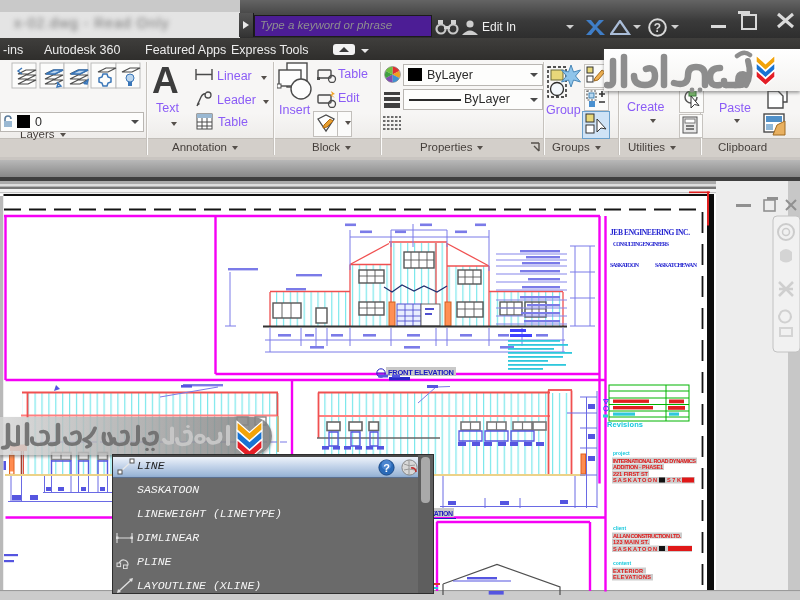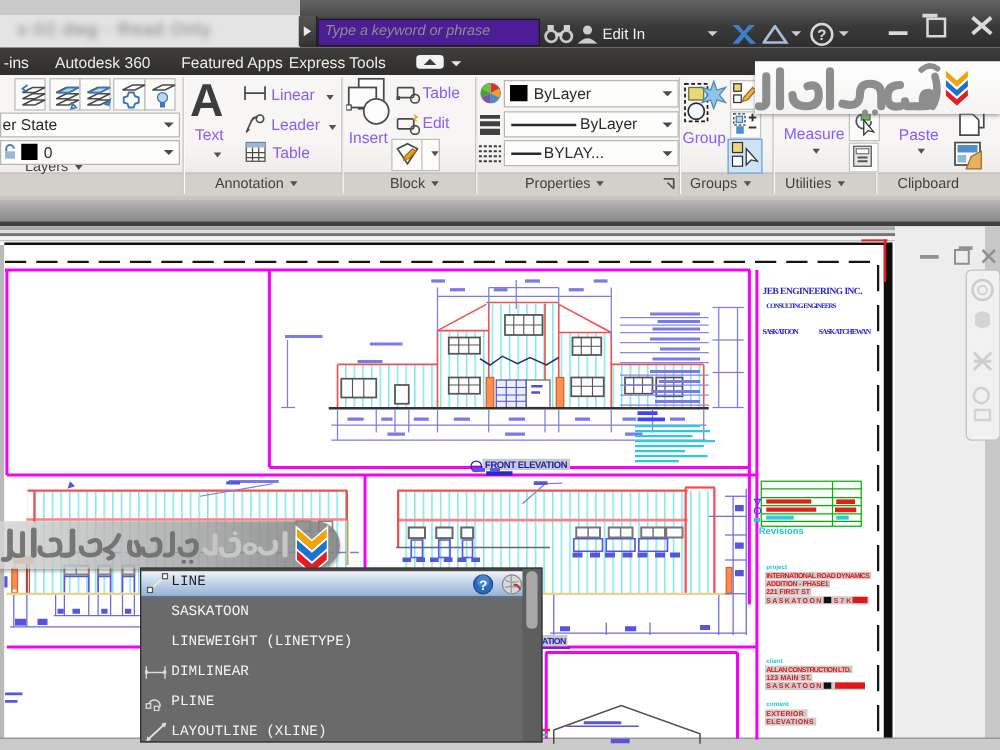--- a/index.html
+++ b/index.html
@@ -34,21 +34,21 @@
 .psep{position:absolute;top:62px;width:1px;height:93px;background:#c6c2bd;border-right:1px solid #fbfbfa;}
 .rtext{position:absolute;color:#8b5cf6;font-size:12.5px;white-space:nowrap;}
 .combo{position:absolute;background:#fdfdfc;border:1px solid #b9b6b2;}
 .combo .ca{position:absolute;right:4px;top:50%;margin-top:-2px;width:0;height:0;border-left:4px solid transparent;border-right:4px solid transparent;border-top:4.5px solid #4a4a4a;}
 
 #logoband{left:604px;top:49px;width:196px;height:42px;background:linear-gradient(#ffffff,#f4f3f1);box-shadow:0 2px 3px rgba(90,90,90,.55);}
 
 #popup{left:112px;top:454px;width:322px;height:140px;background:#6a6a6a;border:1px solid #2e2e2e;box-sizing:border-box;overflow:hidden;}
 #popup .sel{position:absolute;left:0;top:2px;width:100%;height:20px;background:linear-gradient(#eef3fa,#c4d4ea 45%,#9db8d8 90%,#8facd0);border-bottom:1px solid #5a7090;}
 #popup .seltop{position:absolute;left:0;top:0;width:100%;height:2px;background:#474747;}
-#popup .row{position:absolute;left:24px;color:#f5f5f5;font-family:"Liberation Mono",monospace;font-size:11.5px;letter-spacing:0px;white-space:nowrap;}
+#popup .row{position:absolute;left:24px;color:#f5f5f5;font-family:"Liberation Mono",monospace;font-size:11.5px;letter-spacing:0px;white-space:nowrap;font-style:italic;}
 #popup .r0{color:#1f1f1f;}
 #pscroll{position:absolute;right:3px;top:2px;width:9px;height:46px;background:#a9a9a9;border-radius:4px;}
 #pscrolltrack{position:absolute;right:0px;top:0;width:15px;height:100%;background:#5e5e5e;}
 
 #wmark{left:0px;top:417px;width:272px;height:38px;border-radius:0 19px 19px 0;background:linear-gradient(to right,rgba(212,212,212,.82),rgba(165,165,165,.85) 55%,rgba(125,125,125,.88));box-shadow:0 2px 3px rgba(70,70,70,.45);}
 </style>
 </head>
 <body>
 <div id="stage">
 
@@ -568,24 +568,20 @@
 <path d="M46,12 l8,-4 l9,0 l-8,4 z" fill="#bcd6ee"></path>
 <path d="M71,12 l8,-4 l9,0 l-8,4 z" fill="#bcd6ee"></path>
 <path d="M57,20 l4,4 M61,24 l-4,1 l1,-4 z"></path>
 <path d="M84,22 l4,-4 M88,18 l-1,4 l-3,-1 z"></path>
 <path d="M22,6 l-4,3 l4,3"></path>
 </g>
 <path d="M103,12 l4,0 l1,3 l3,1 l0,4 l-3,1 l-1,3 l-4,0 l-1,-3 l-3,-1 l0,-4 l3,-1 z" fill="none" stroke="#3a76b8" stroke-width="1.5"></path>
 <circle cx="130" cy="16" r="4" fill="#bcd6ee" stroke="#3a76b8"></circle>
 <rect x="128" y="20" width="4" height="4" fill="#3a76b8"></rect>
 </svg>
-<div class="combo" style="left:0px;top:90px;width:142px;height:18px">
-      <span style="position:absolute;left:1px;top:2px;font-size:12.5px;color:#2b2b2b">er State</span>
-      <div class="ca"></div>
-    </div>
 <div class="combo" style="left:0px;top:112px;width:142px;height:18px">
 <svg style="position:absolute;left:1px;top:2px" width="12" height="14" viewBox="0 0 12 14">
         <path d="M3,6 V4 a3,3 0 0 1 6,0" fill="none" stroke="#5a7a9a" stroke-width="1.6"></path>
         <rect x="2" y="6" width="8" height="6" fill="#9ab8d2"></rect>
       </svg>
 <div style="position:absolute;left:16px;top:2px;width:13px;height:13px;background:#000"></div>
 <span style="position:absolute;left:34px;top:2px;font-size:12.5px;color:#2b2b2b">0</span>
       <div class="ca"></div>
     </div>
 
@@ -661,25 +657,20 @@
 <div class="combo" style="left:403px;top:64px;width:138px;height:20px">
       <div style="position:absolute;left:4px;top:3px;width:14px;height:13px;background:#000"></div>
       <span style="position:absolute;left:23px;top:3px;font-size:12.5px;color:#2b2b2b">ByLayer</span>
       <div class="ca"></div>
     </div>
 <div class="combo" style="left:403px;top:89px;width:138px;height:19px">
       <div style="position:absolute;left:5px;top:9px;width:52px;height:1.6px;background:#2b2b2b"></div>
       <span style="position:absolute;left:60px;top:2px;font-size:12.5px;color:#2b2b2b">ByLayer</span>
       <div class="ca"></div>
     </div>
-<div class="combo" style="left:403px;top:112px;width:138px;height:19px">
-      <div style="position:absolute;left:5px;top:9px;width:24px;height:1.6px;background:#2b2b2b"></div>
-      <span style="position:absolute;left:31px;top:2px;font-size:12.5px;color:#2b2b2b">BYLAY...</span>
-      <div class="ca"></div>
-    </div>
 <svg class="abs" style="left:530px;top:142px" width="10" height="10" viewBox="0 0 10 10">
       <path d="M1,1 H9 M9,1 V9 M9,9 L4,4" stroke="#55504b" stroke-width="1.4" fill="none"></path>
     </svg>
 
 <svg class="abs" style="left:546px;top:63px" width="36" height="38" viewBox="0 0 36 38">
 <rect x="2" y="4" width="18" height="30" fill="none" stroke="#1a1a1a" stroke-width="1.4" stroke-dasharray="3 2"></rect>
 <rect x="5" y="7" width="12" height="10" fill="#e8d87a" stroke="#6a6a3a"></rect>
 <circle cx="11" cy="26" r="6.5" fill="#f4f8fc" stroke="#2a2a2a" stroke-width="1.3"></circle>
 <path d="M25,2 l2.5,7 l7,-2 l-5,6 l5,6 l-7,-2 l-2.5,7 l-2.5,-7 l-7,2 l5,-6 l-5,-6 l7,2 z" fill="#8ec4ea" stroke="#4a88b8"></path>
 </svg>
@@ -697,21 +688,21 @@
       <rect x="3" y="11" width="6" height="6" fill="#4a90d0"></rect>
       <path d="M13,4 h6 M16,1 v6 M13,12 h6" stroke="#333" stroke-width="1.6"></path>
     </svg>
 <div class="abs" style="left:582px;top:111px;width:26px;height:26px;background:#cfe3f6;border:1px solid #6aa0cc"></div>
 <svg class="abs" style="left:585px;top:113px" width="22" height="22" viewBox="0 0 22 22">
       <rect x="1" y="1" width="8" height="8" fill="#e8d87a" stroke="#333"></rect>
       <rect x="1" y="12" width="8" height="8" fill="#fff" stroke="#333"></rect>
       <path d="M12,6 l0,13 l4,-4 l5,1 z" fill="#fff" stroke="#333"></path>
     </svg>
 
-<div class="rtext" style="left:627px;top:100px">Measure</div>
+<div class="rtext" style="left:627px;top:100px">Create</div>
 <div class="abs darr" style="left:645px;top:119px;position:absolute"></div>
 <div class="abs" style="left:679px;top:86px;width:23px;height:25px;background:#fbfbfa;border:1px solid #c6c3bf"></div>
 <svg class="abs" style="left:681px;top:88px" width="20" height="22" viewBox="0 0 20 22">
       <path d="M10,3 a6,6 0 1 0 6,6" fill="none" stroke="#555" stroke-width="1.5"></path>
       <rect x="8" y="1" width="7" height="7" fill="#78b868" stroke="#3a7a3a"></rect>
       <path d="M10,8 l0,12 l3.5,-3.5 l4.5,1 z" fill="#fff" stroke="#333"></path>
     </svg>
 <div class="abs" style="left:679px;top:114px;width:22px;height:22px;background:#fbfbfa;border:1px solid #c6c3bf"></div>
 <svg class="abs" style="left:682px;top:116px" width="16" height="18" viewBox="0 0 16 18">
       <rect x="1" y="1" width="14" height="16" fill="#e8e8e8" stroke="#555"></rect>

